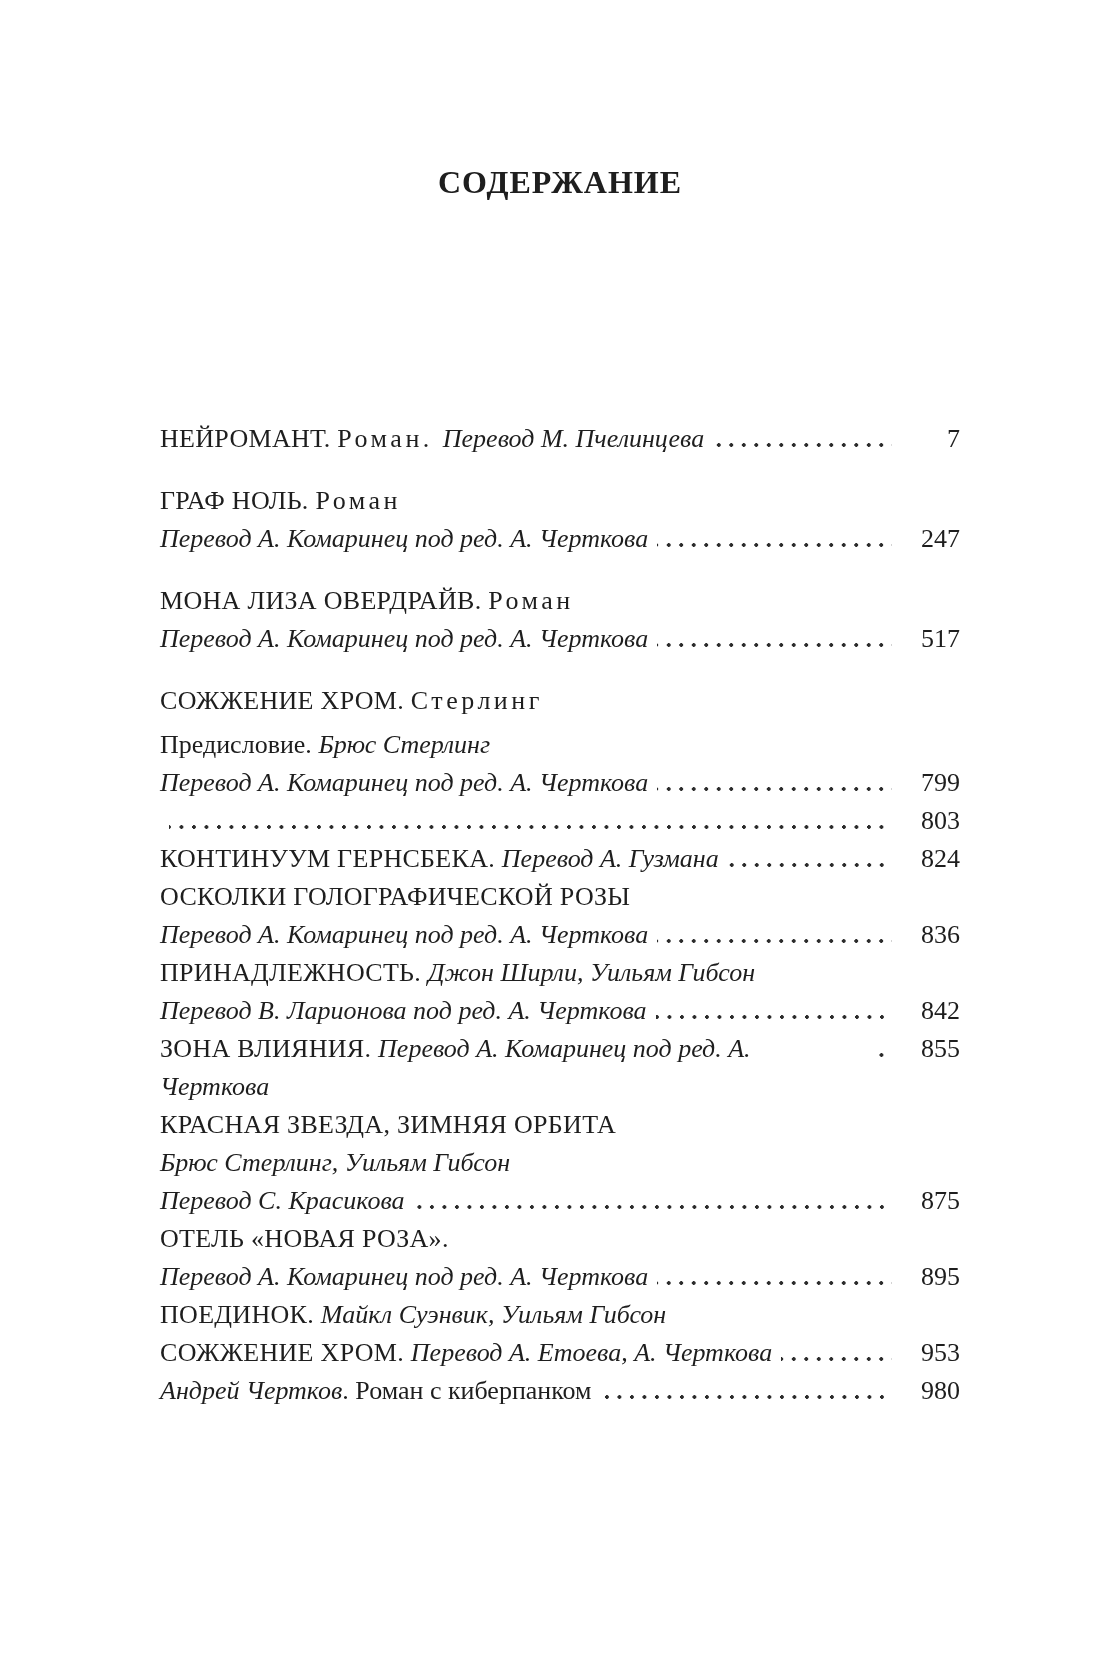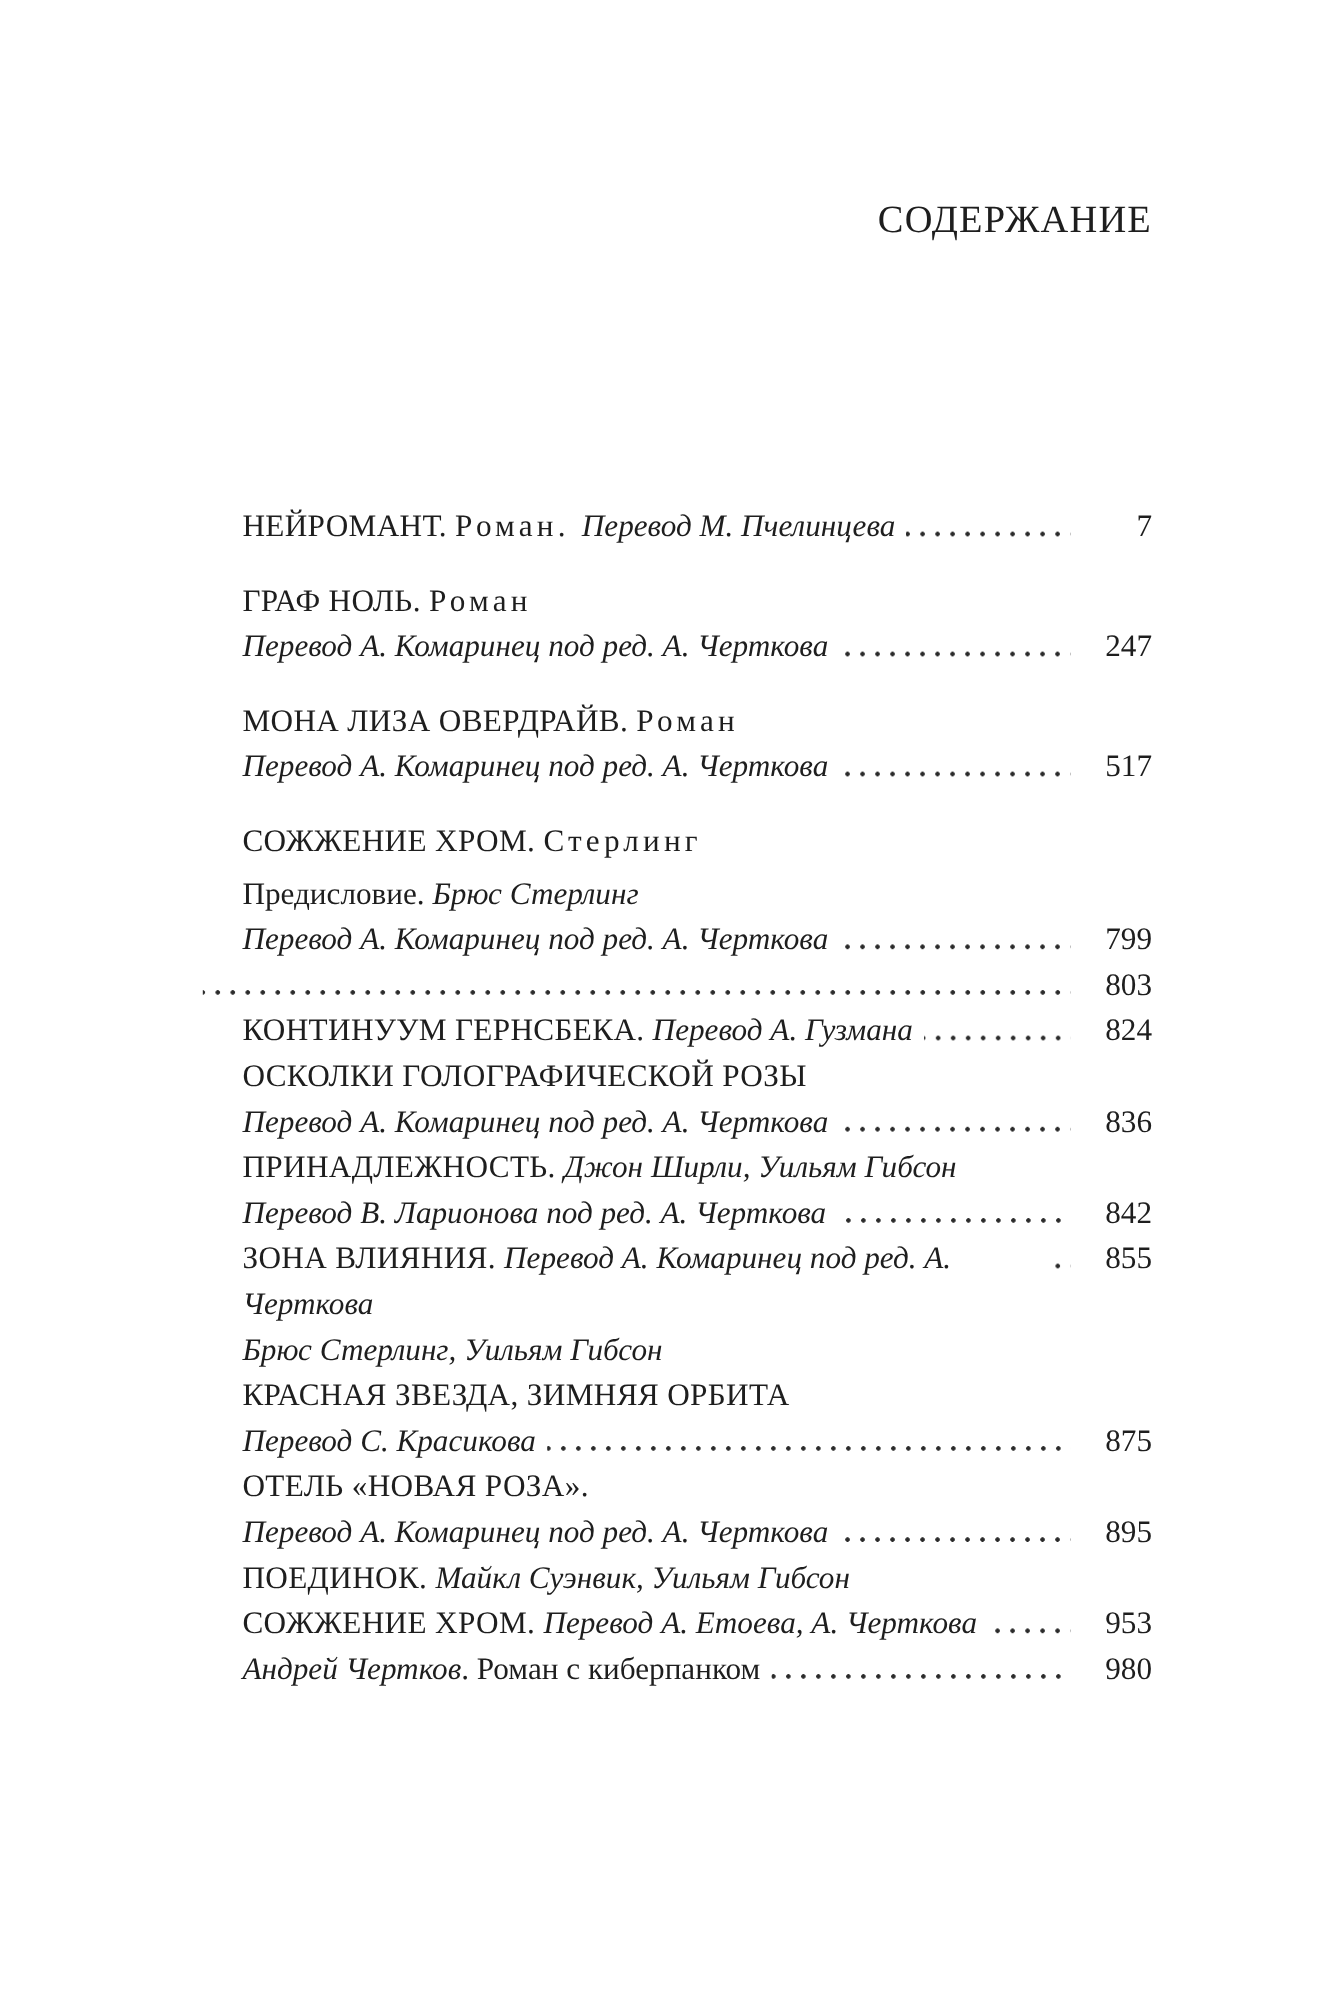--- a/index.html
+++ b/index.html
@@ -15,39 +15,39 @@
     color: #1e1e1e;
   }
   .page {
     box-sizing: border-box;
     width: 1100px;
     height: 1669px;
     padding: 162px 140px 0 160px;
     background: #ffffff;
   }
   .doc-title {
-    text-align: right;
+    text-align: center;
     font-size: 32px;
-    font-weight: normal;
+    font-weight: bold;
     letter-spacing: 1px;
     line-height: 40px;
     margin: 0 0 218px 0;
   }
   .toc {
     font-size: 26px;
     line-height: 38px;
   }
   .entry { margin: 0; }
   .entry.gap-large { margin-top: 24px; }
   .entry.gap-section { margin-top: 6px; }
   .line {
     display: flex;
     align-items: baseline;
   }
-  .segs { white-space: pre-wrap; margin-left: 42px; }
+  .segs { white-space: pre-wrap; }
   .seg-caps { letter-spacing: 0.3px; }
   .seg-spaced { letter-spacing: 3.5px; }
   .seg-italic { font-style: italic; }
   .seg-plain { }
   .leader {
     flex: 1 1 auto;
     min-width: 18px;
     height: 4px;
     margin: 0 10px 0 9px;
     background-image: radial-gradient(circle at 2px 2px, #2b2b2b 1.6px, transparent 2.1px);
@@ -144,24 +144,24 @@
       </div>
       <div class="entry">
         <div class="line">
           <span class="segs"><span class="seg-caps">ЗОНА ВЛИЯНИЯ. </span><span class="seg-italic">Перевод А. Комаринец под ред. А. Черткова</span></span>
           <span class="leader"></span>
           <span class="page-num">855</span>
         </div>
       </div>
       <div class="entry">
         <div class="line">
-          <span class="segs"><span class="seg-italic">Брюс Стерлинг, Уильям Гибсон</span></span>
+          <span class="segs"><span class="seg-caps">КРАСНАЯ ЗВЕЗДА, ЗИМНЯЯ ОРБИТА</span></span>
         </div>
         <div class="line">
-          <span class="segs"><span class="seg-caps">КРАСНАЯ ЗВЕЗДА, ЗИМНЯЯ ОРБИТА</span></span>
+          <span class="segs"><span class="seg-italic">Брюс Стерлинг, Уильям Гибсон</span></span>
         </div>
         <div class="line">
           <span class="segs"><span class="seg-italic">Перевод С. Красикова</span></span>
           <span class="leader"></span>
           <span class="page-num">875</span>
         </div>
       </div>
       <div class="entry">
         <div class="line">
           <span class="segs"><span class="seg-caps">ОТЕЛЬ «НОВАЯ РОЗА».</span></span>

